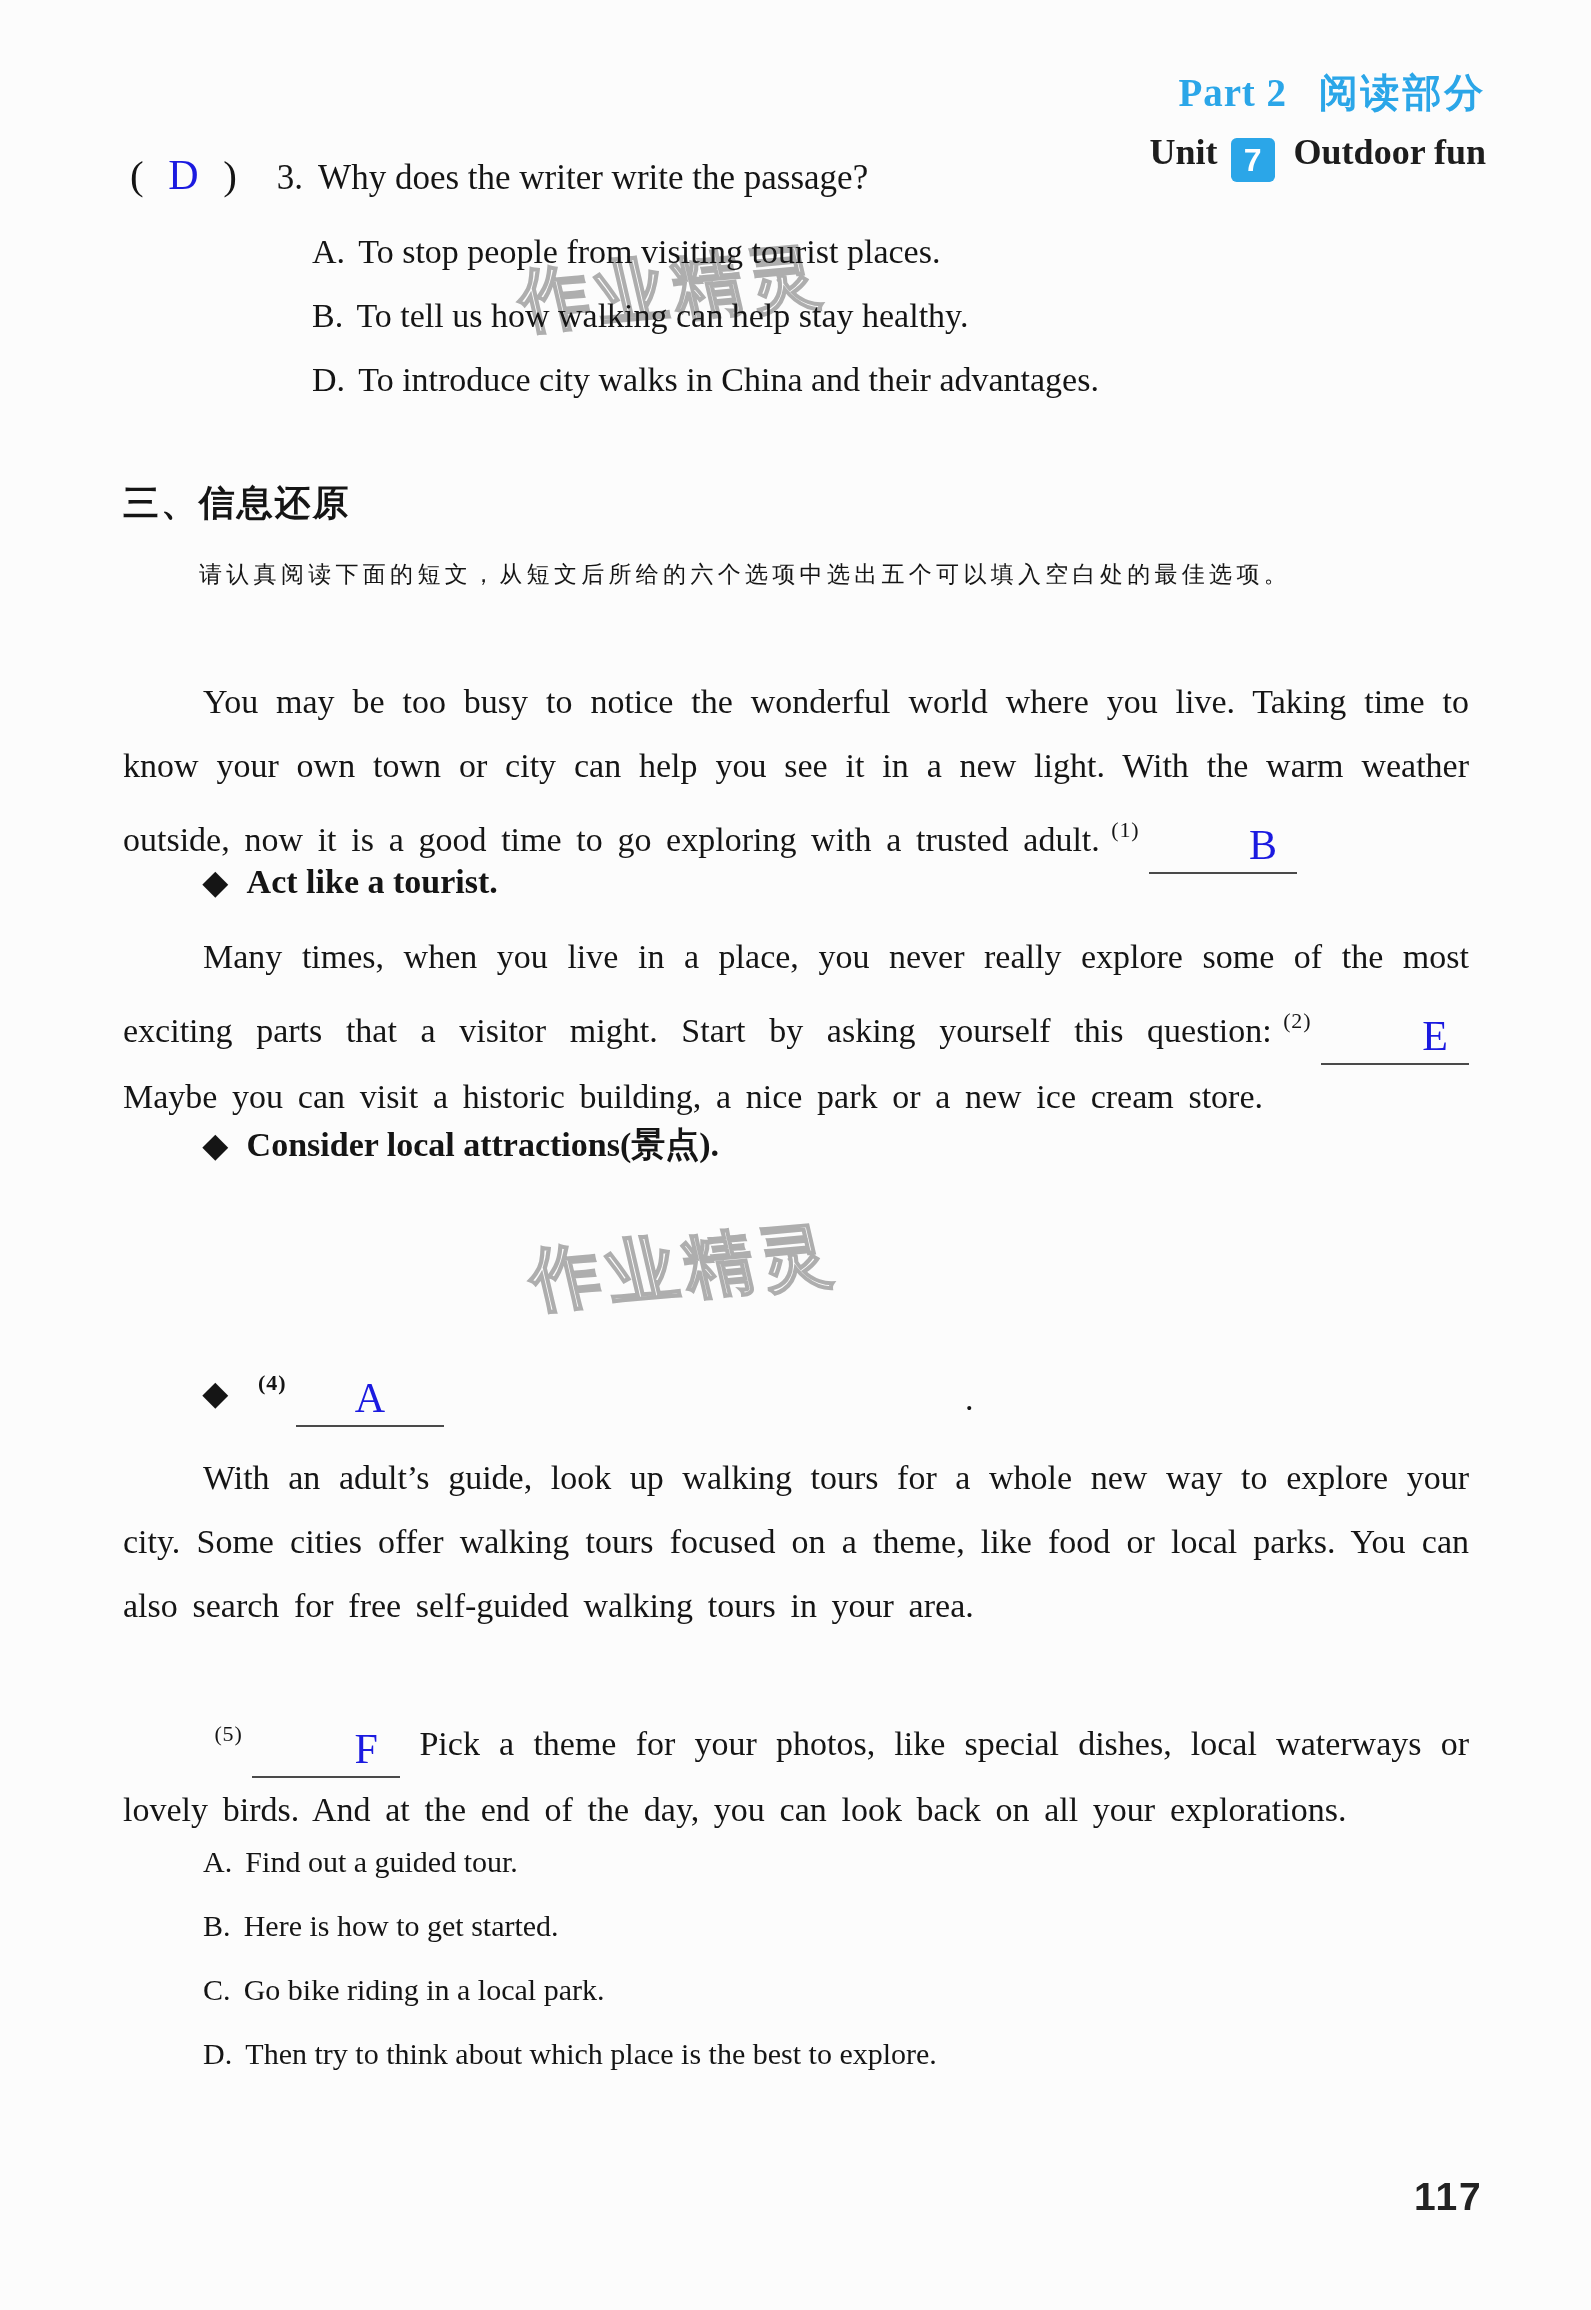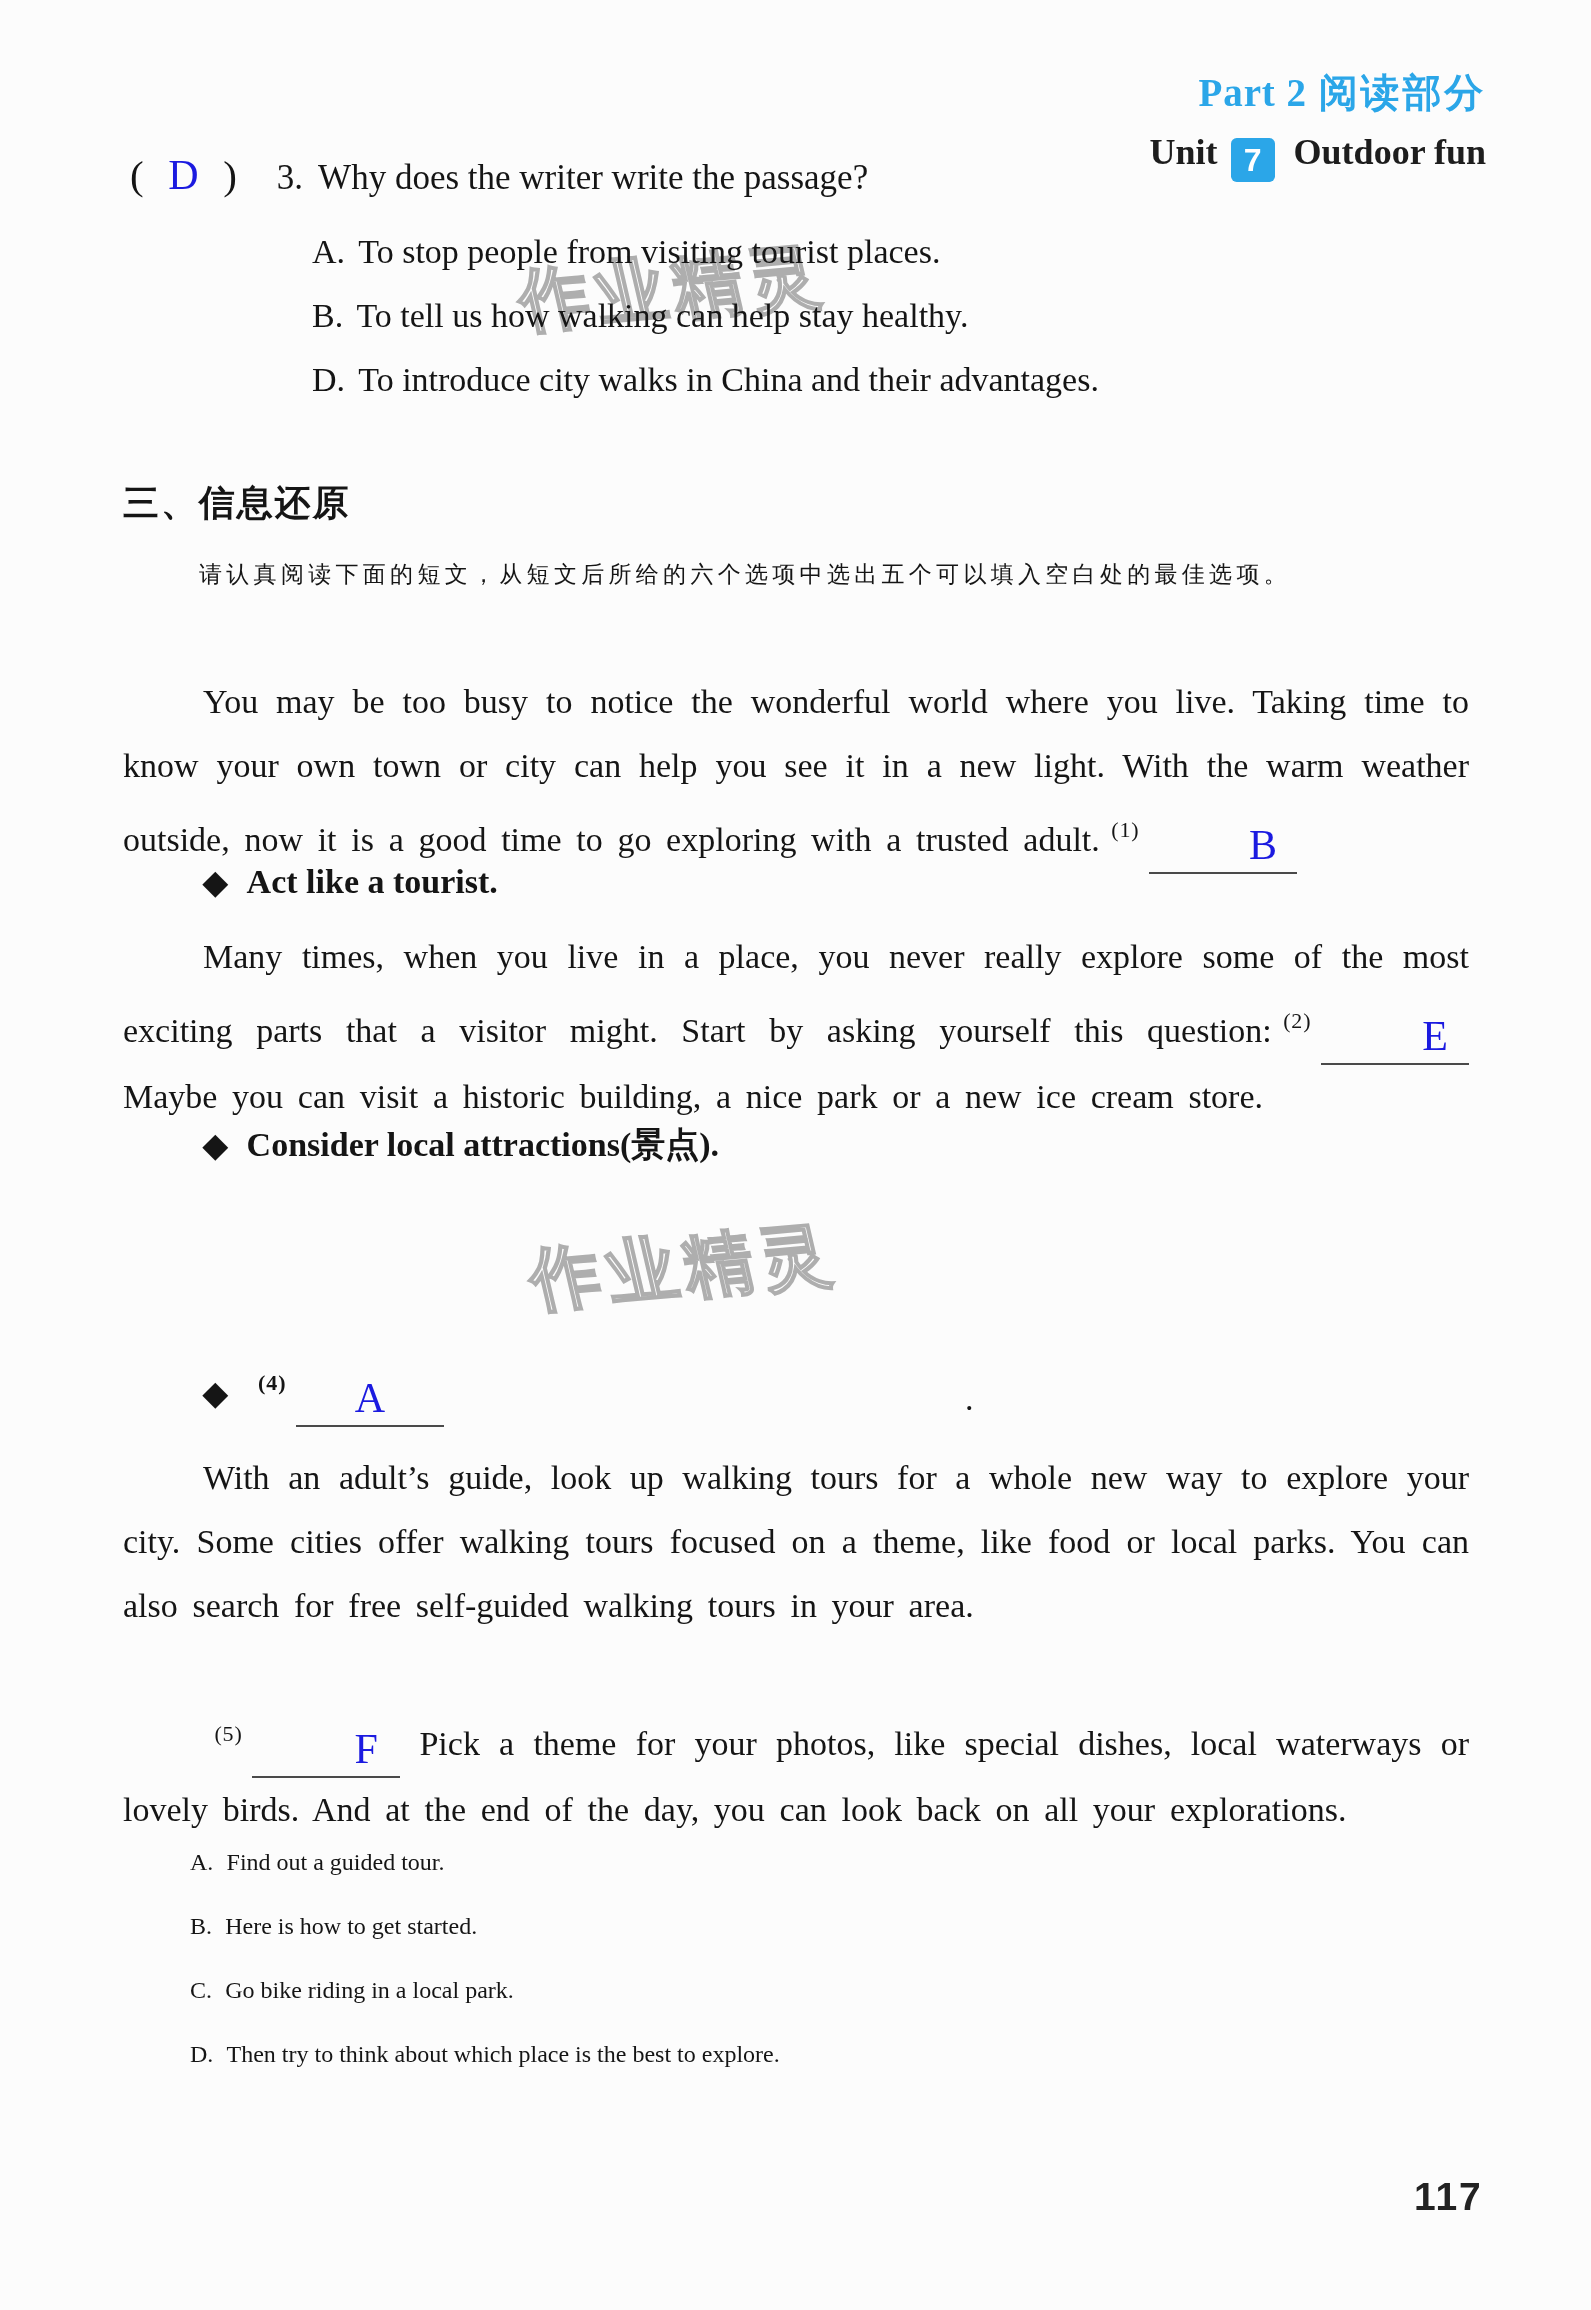--- a/index.html
+++ b/index.html
@@ -17,21 +17,21 @@
     background:#fcfcfc;
     overflow:hidden;
     font-family:"Liberation Serif", serif;
     color:var(--text);
     font-size:34px;
   }
 
   
   .page-header { position:absolute; top:66px; right:106px; text-align:right; }
   .part-line { font-size:39px; font-weight:bold; color:var(--accent); letter-spacing:0.9px; }
-  .part-cn { font-family:"Liberation Sans", sans-serif; margin-left:12px; letter-spacing:2.8px; }
+  .part-cn { font-family:"Liberation Sans", sans-serif; margin-left:32px; letter-spacing:2.8px; }
   .unit-line { margin-top:11px; font-size:36px; font-weight:bold; color:#1d1d1d; }
   .unit-badge {
     display:inline-block; width:44px; height:44px; line-height:44px;
     text-align:center; background:var(--accent); color:#ffffff;
     border-radius:5.7px; font-family:"Liberation Sans", sans-serif;
     font-size:32px; margin:0 19px 0 13.2px; vertical-align:-6.6px;
   }
 
   
   .q3-stem { position:absolute; left:106px; top:151px; font-size:35px; white-space:nowrap;margin-left:24px; }
@@ -82,21 +82,21 @@
     display:inline-block; min-width:148px;
     border-bottom:2.4px solid var(--underline);
     text-align:center; padding:0 5.7px 5.7px 5.7px;
     vertical-align:-7.6px; line-height:1.05;
   }
   .blank .answer { font-size:42px; font-weight:400; }
 
   .stray-dot { position:absolute; left:965px; top:1380px; font-size:34px; }
 
   
-  .choices { position:absolute; left:190px; top:1830px; font-size:24px; }
+  .choices { position:absolute; left:203px; top:1830px; font-size:30px; }
   .choices .choice { height:64px; line-height:64px; white-space:nowrap; }
 
   
   .page-number {
     position:absolute; left:1414px; top:2175px;
     font-family:"Liberation Sans", sans-serif;
     font-size:39px; font-weight:600; letter-spacing:1.9px; color:#222;
   }
   .watermark {
     position:absolute;

